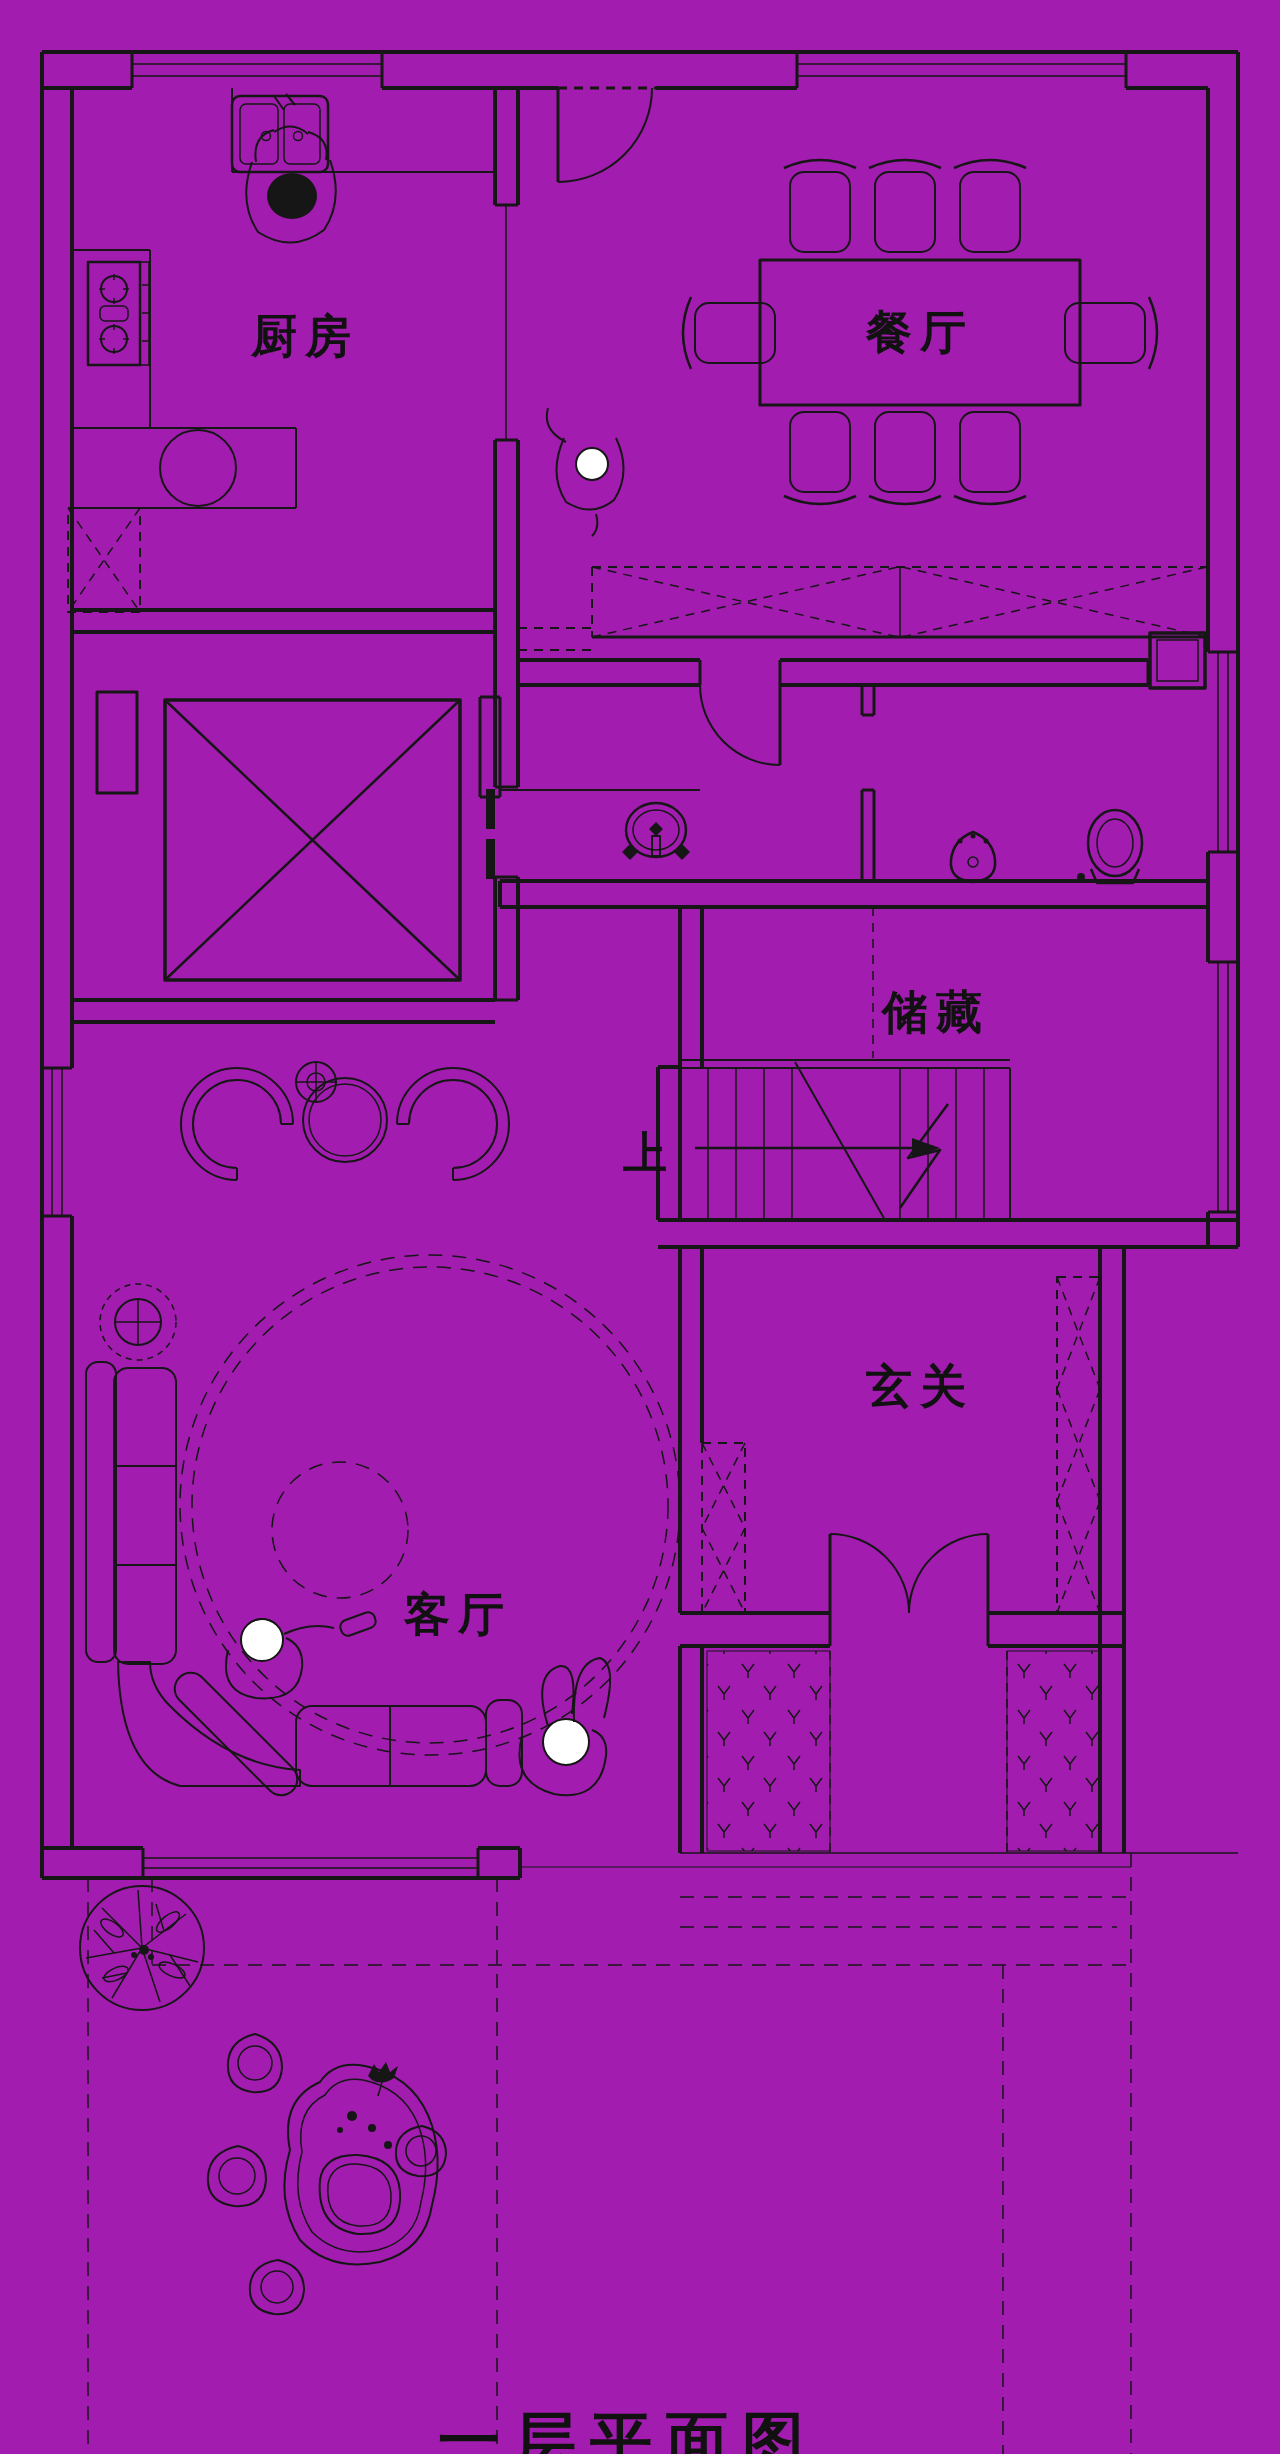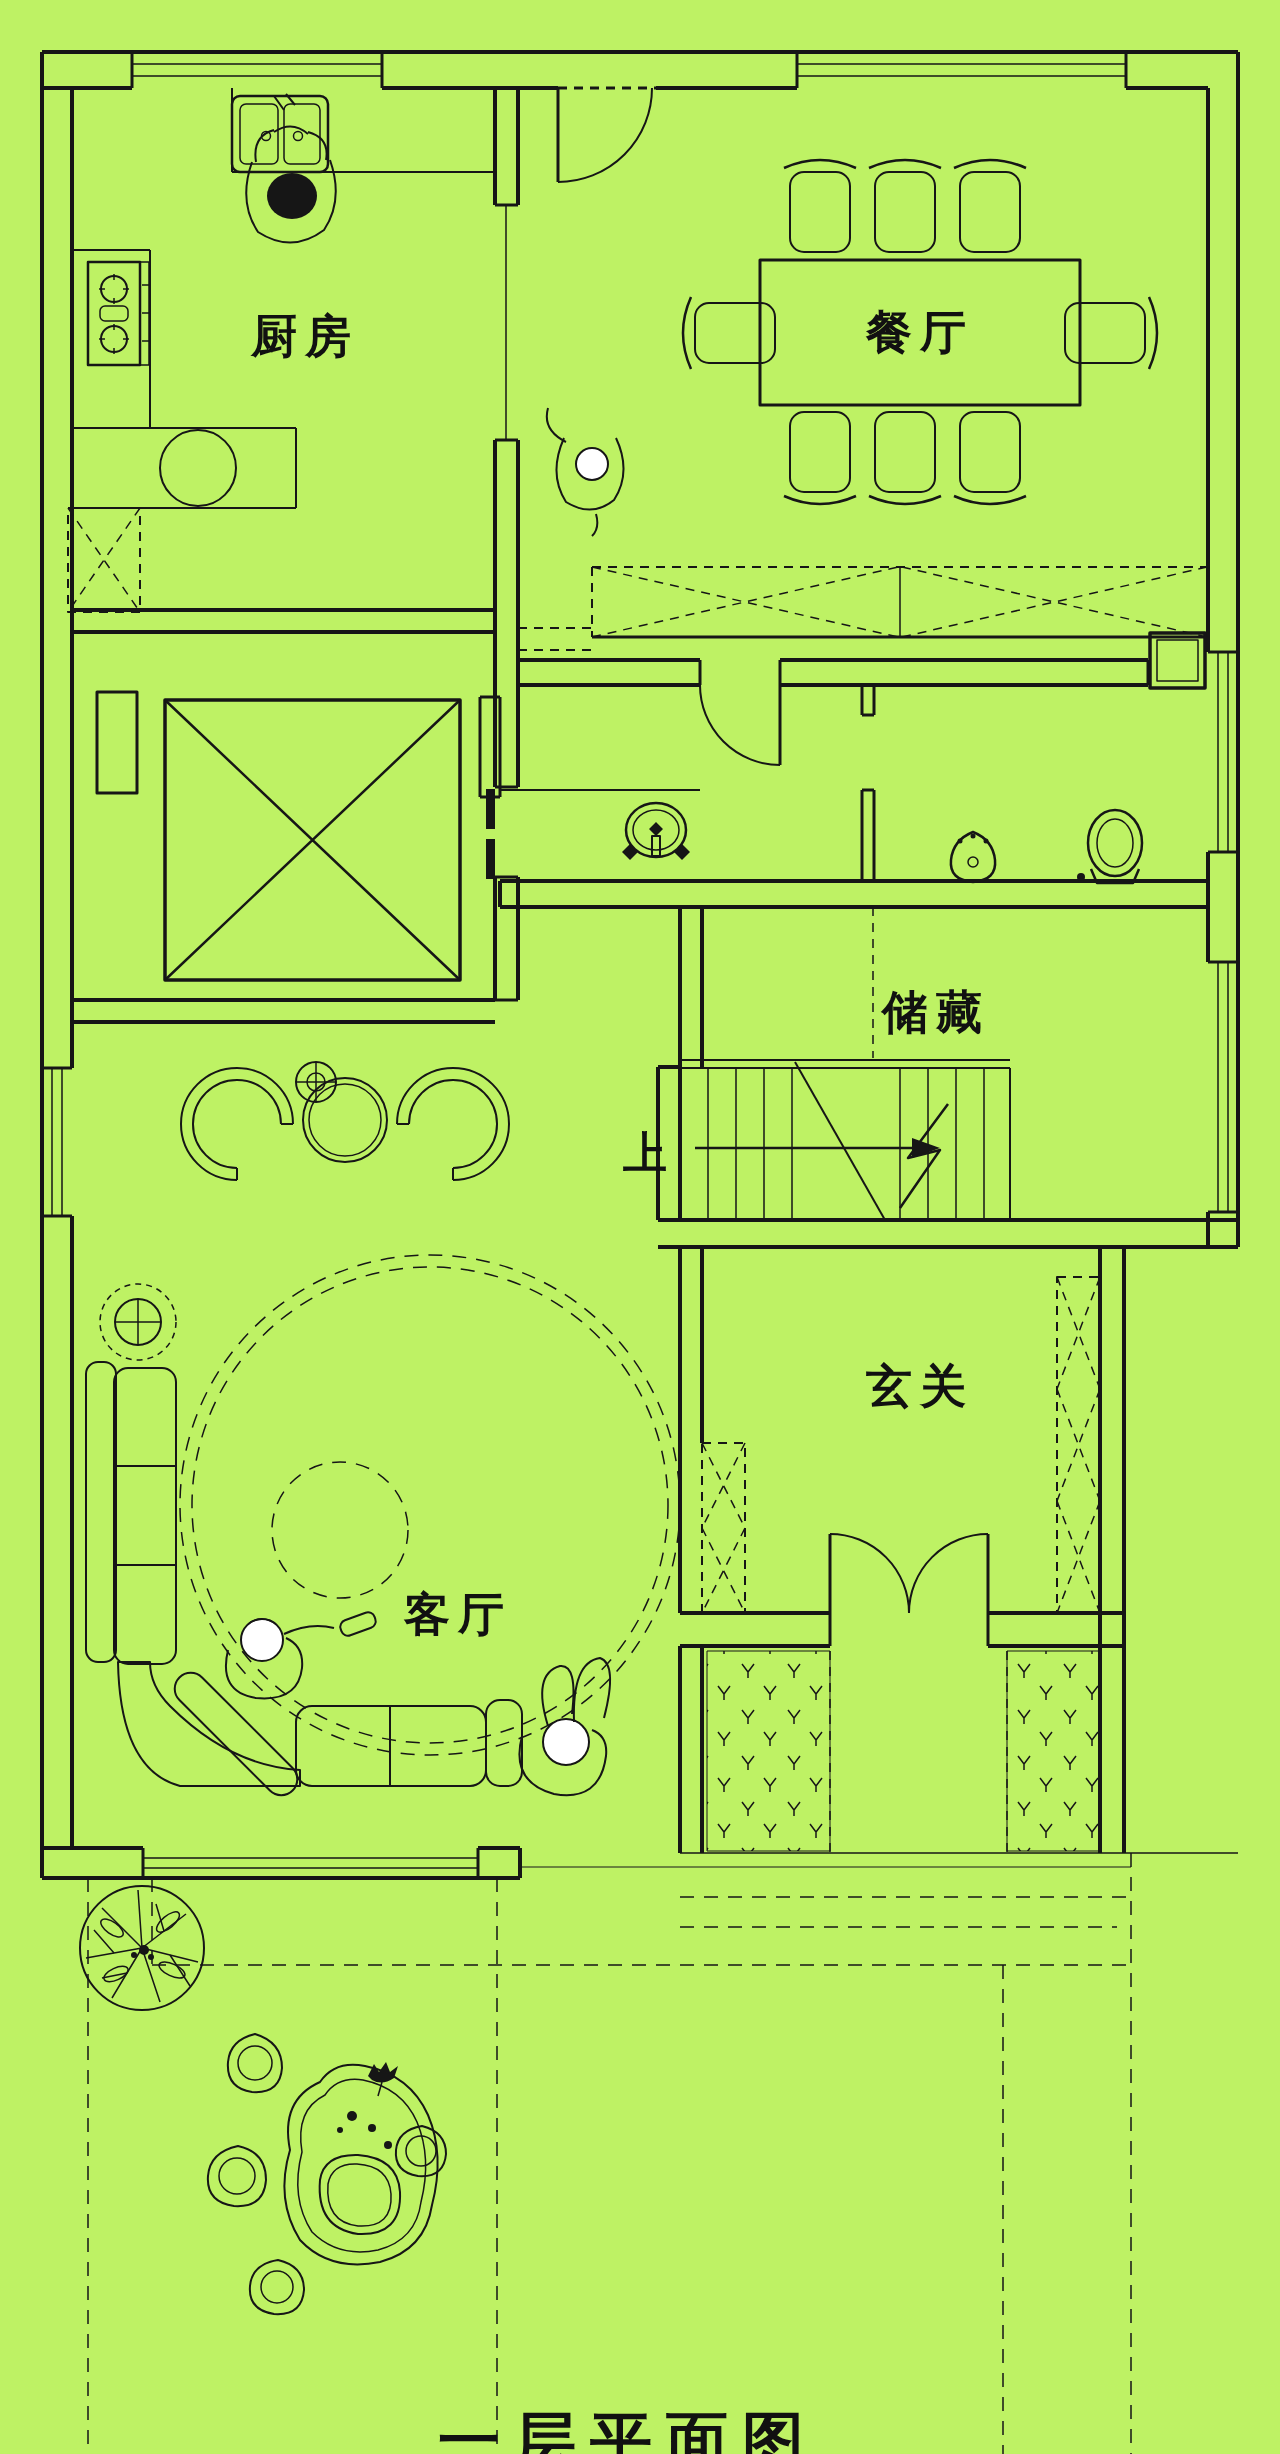--- a/index.html
+++ b/index.html
@@ -1,16 +1,16 @@
 <!DOCTYPE html>
 <html><head>
 <meta charset="utf-8">
 <style>
   html,body{margin:0;padding:0;background:#fff;}
-  .plan{position:relative;width:1280px;height:2454px;background:#bef264;overflow:hidden;}
+  .plan{position:relative;width:1280px;height:2454px;background:#a21caf;overflow:hidden;}
   svg{display:block;stroke:#161616;fill:none;stroke-linecap:butt;stroke-linejoin:round;}.w4{stroke-width:4}.w35{stroke-width:3.5}.w3{stroke-width:3}
   .w25{stroke-width:2.5}.w2{stroke-width:2}.w15{stroke-width:1.5}.w1{stroke-width:1}
   .d1{stroke-dasharray:14 10}.d2{stroke-dasharray:9 7}.d3{stroke-dasharray:6 5}
   .blk{fill:#161616;stroke:none}
   .wh{fill:#ffffff}
   text{fill:#111;stroke:none;font-family:"DejaVu Sans","Liberation Sans",sans-serif;text-anchor:middle;}
   .room-label{font-size:46px;font-weight:600;letter-spacing:8px;}
   .up-label{font-size:44px;font-weight:600;}
   .title-label{font-size:62px;font-weight:600;letter-spacing:14px;}
 </style>

